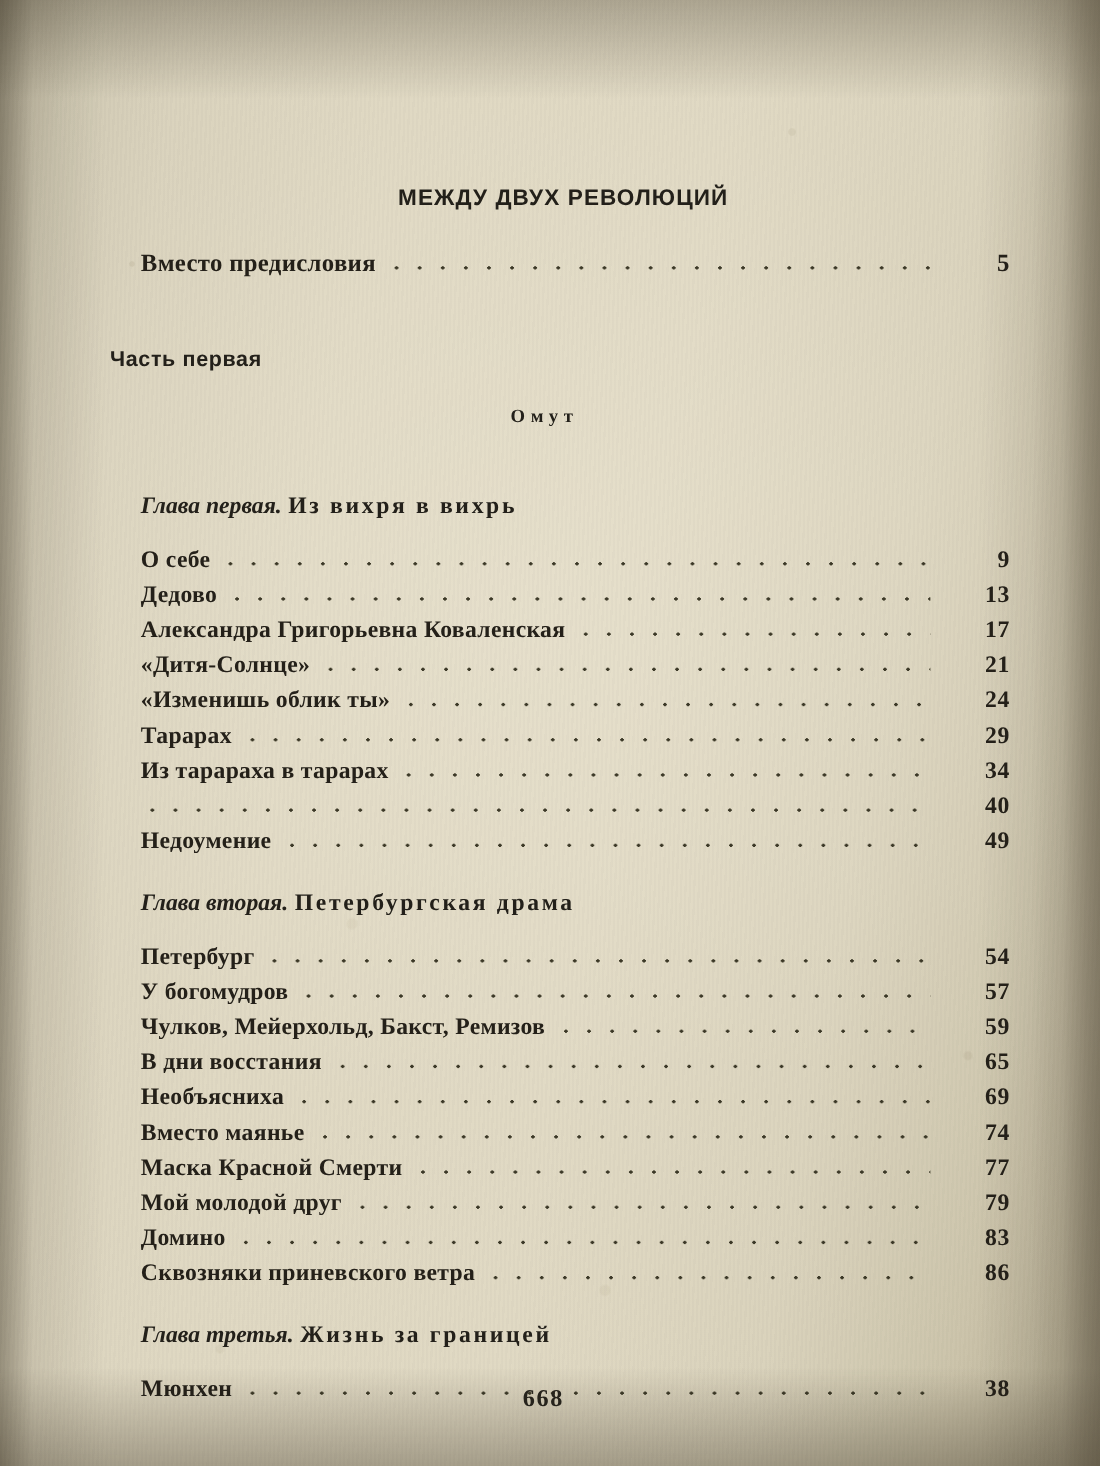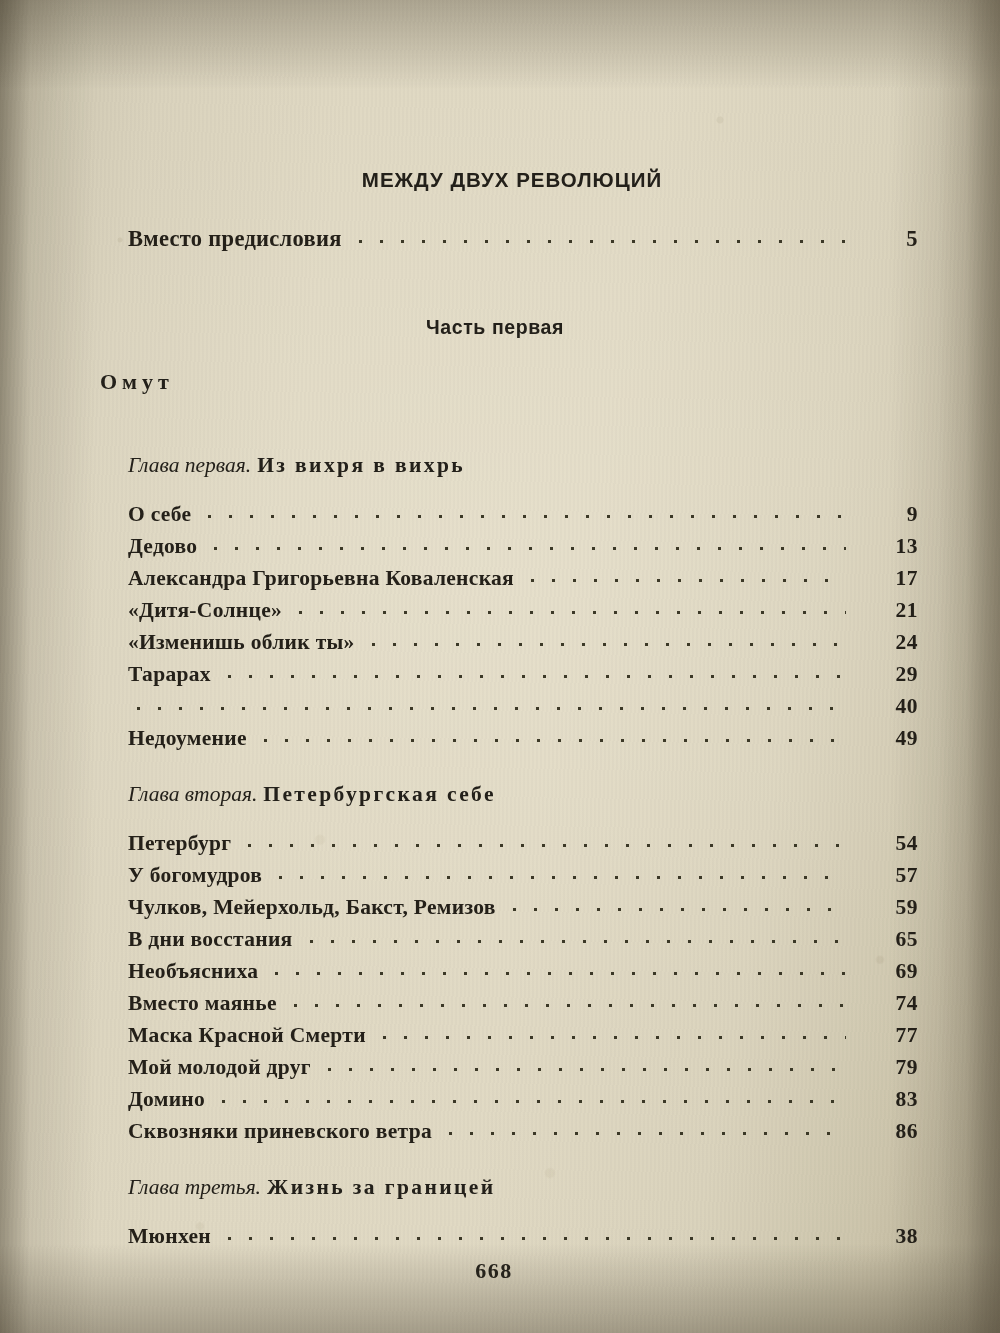--- a/index.html
+++ b/index.html
@@ -83,21 +83,21 @@
   .toc {
     position: absolute;
     left: 128px;
     top: 226px;
     width: 790px;
   }
 
   
   .row {
     display: flex;
-    align-items: flex-start;
+    align-items: center;
     width: 100%;
     font-size: 21.5px;
     font-family: "Liberation Serif", serif;
     font-weight: bold;
     color: #242019;
     margin-bottom: 7px;
     letter-spacing: .3px;
   }
   .row .title {
     white-space: nowrap;
@@ -130,46 +130,47 @@
     letter-spacing: .5px;
   }
 
   
   .row.preface {
     font-size: 22.5px;
     margin-bottom: 0;
   }
 
   .part-title {
-    text-align: center;
+    text-align: left;
     font-family: "Liberation Sans", sans-serif;
     font-weight: bold;
     font-size: 19.5px;
     letter-spacing: .6px;
     color: #23201a;
     transform: translateX(-28px);
   }
   .part-sub {
-    font-family: "Liberation Serif", serif;
-    font-weight: bold;
-    font-size: 22px;
+    text-align: center;
+    font-family: "Liberation Serif", serif;
+    font-weight: bold;
+    font-size: 17px;
     letter-spacing: 5px;
     color: #23201a;
     transform: translateX(-28px);
   }
 
   .chapter {
     font-size: 21.5px;
     color: #23201a;
     white-space: nowrap;
   }
   .chapter .ch-num {
     font-family: "Liberation Serif", serif;
     font-style: italic;
-    font-weight: normal;
+    font-weight: bold;
   }
   .chapter .ch-name {
     font-family: "Liberation Serif", serif;
     font-weight: bold;
     letter-spacing: 2.4px;
     padding-left: 6px;
   }
 
   .sp-24 { height: 24px; }
   .sp-30 { height: 30px; }
@@ -259,33 +260,38 @@
         <span class="title">«Изменишь облик ты»</span>
         <span class="leader"></span>
         <span class="page-no">24</span>
       </div>
       <div class="row">
         <span class="title">Тарарах</span>
         <span class="leader"></span>
         <span class="page-no">29</span>
       </div>
       <div class="row">
+        <span class="title">Из тарараха в тарарах</span>
+        <span class="leader"></span>
+        <span class="page-no">34</span>
+      </div>
+      <div class="row">
         <span class="leader"></span>
         <span class="page-no">40</span>
       </div>
       <div class="row">
         <span class="title">Недоумение</span>
         <span class="leader"></span>
         <span class="page-no">49</span>
       </div>
 
       <div class="sp-24"></div>
 
       <div class="chapter">
-        <span class="ch-num">Глава вторая.</span><span class="ch-name">Петербургская себе</span>
+        <span class="ch-num">Глава вторая.</span><span class="ch-name">Петербургская драма</span>
       </div>
       <div class="sp-24"></div>
 
       <div class="row">
         <span class="title">Петербург</span>
         <span class="leader"></span>
         <span class="page-no">54</span>
       </div>
       <div class="row">
         <span class="title">У богомудров</span>

